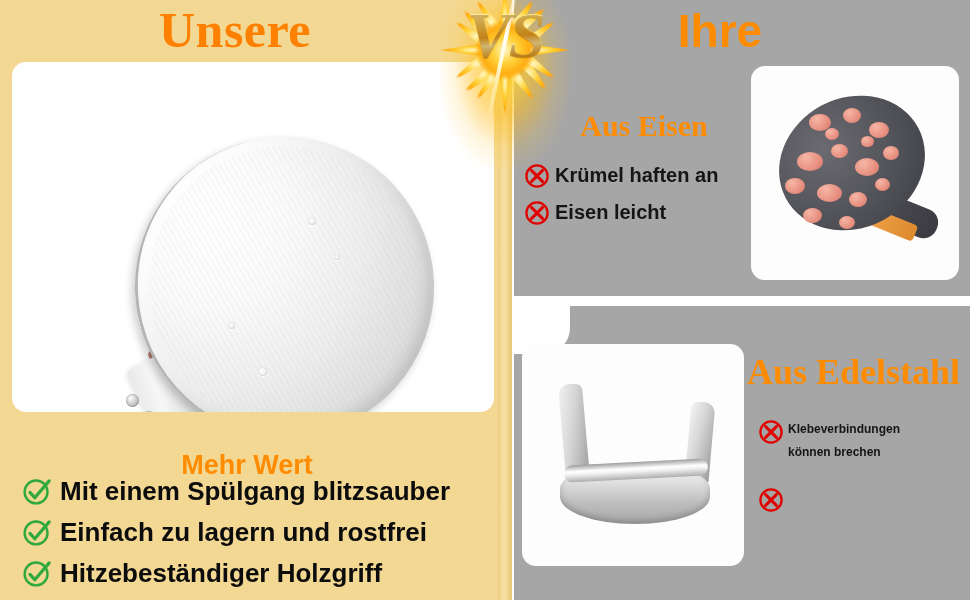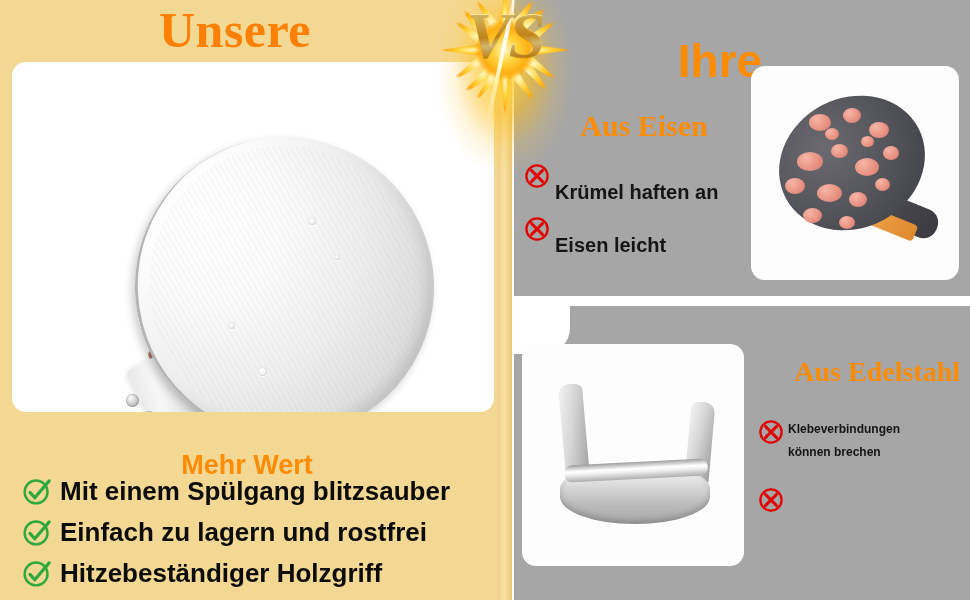--- a/index.html
+++ b/index.html
@@ -119,21 +119,20 @@
   .hdr-ihre {
     position: absolute;
     left: 600px; top: 4px;
     width: 240px;
     text-align: center;
     font-family: "Liberation Sans", sans-serif;
     font-weight: bold;
     font-size: 46px;
     line-height: 54px;
     color: #ff8c00;
-    margin-top: 30px;
   }
 
   
   .vs-badge {
     position: absolute;
     left: 437px; top: -18px;
     width: 136px; height: 136px;
   }
   .vs-burst {
     position: absolute;
@@ -245,21 +244,21 @@
     line-height: 36px;
     color: #ff8c00;
   }
   .sub-edelstahl {
     position: absolute;
     left: 700px; top: 355px;
     width: 260px;
     text-align: right;
     font-family: "Liberation Serif", serif;
     font-weight: bold;
-    font-size: 28px;
+    font-size: 36px;
     line-height: 34px;
     color: #ff8c00;
     padding-right: 8px;
   }
 
   .right-list-top {
     position: absolute;
     left: 524px; top: 162px;
     width: 230px;
   }
@@ -277,21 +276,20 @@
   .right-list-bottom .row { margin-bottom: 22px; }
   .ico-x { width: 26px; height: 26px; flex: 0 0 26px; margin-top: 1px; }
   .right-list-top .txt {
     font-family: "Liberation Sans", sans-serif;
     font-weight: bold;
     font-size: 20px;
     line-height: 26px;
     color: #151515;
     margin-left: 5px;
     white-space: nowrap;
-    margin-top: 17px;
   }
   .right-list-bottom .txt {
     font-family: "Liberation Sans", sans-serif;
     font-weight: bold;
     font-size: 12px;
     line-height: 23px;
     color: #151515;
     margin-left: 4px;
   }
 

